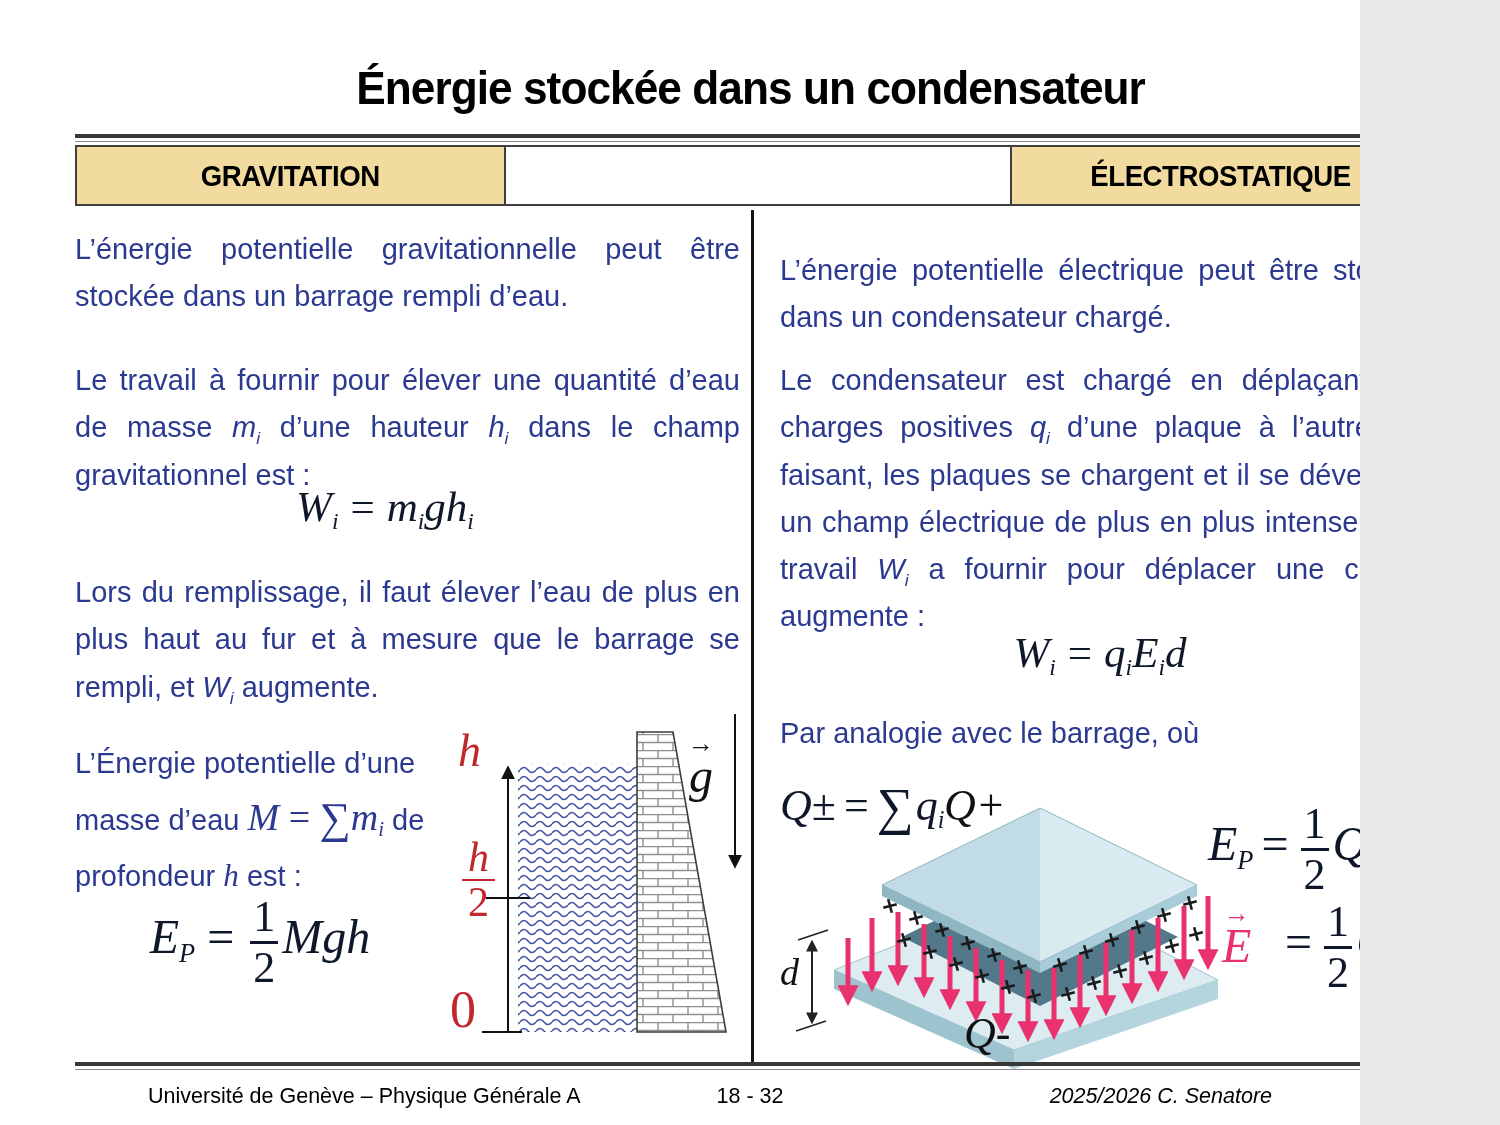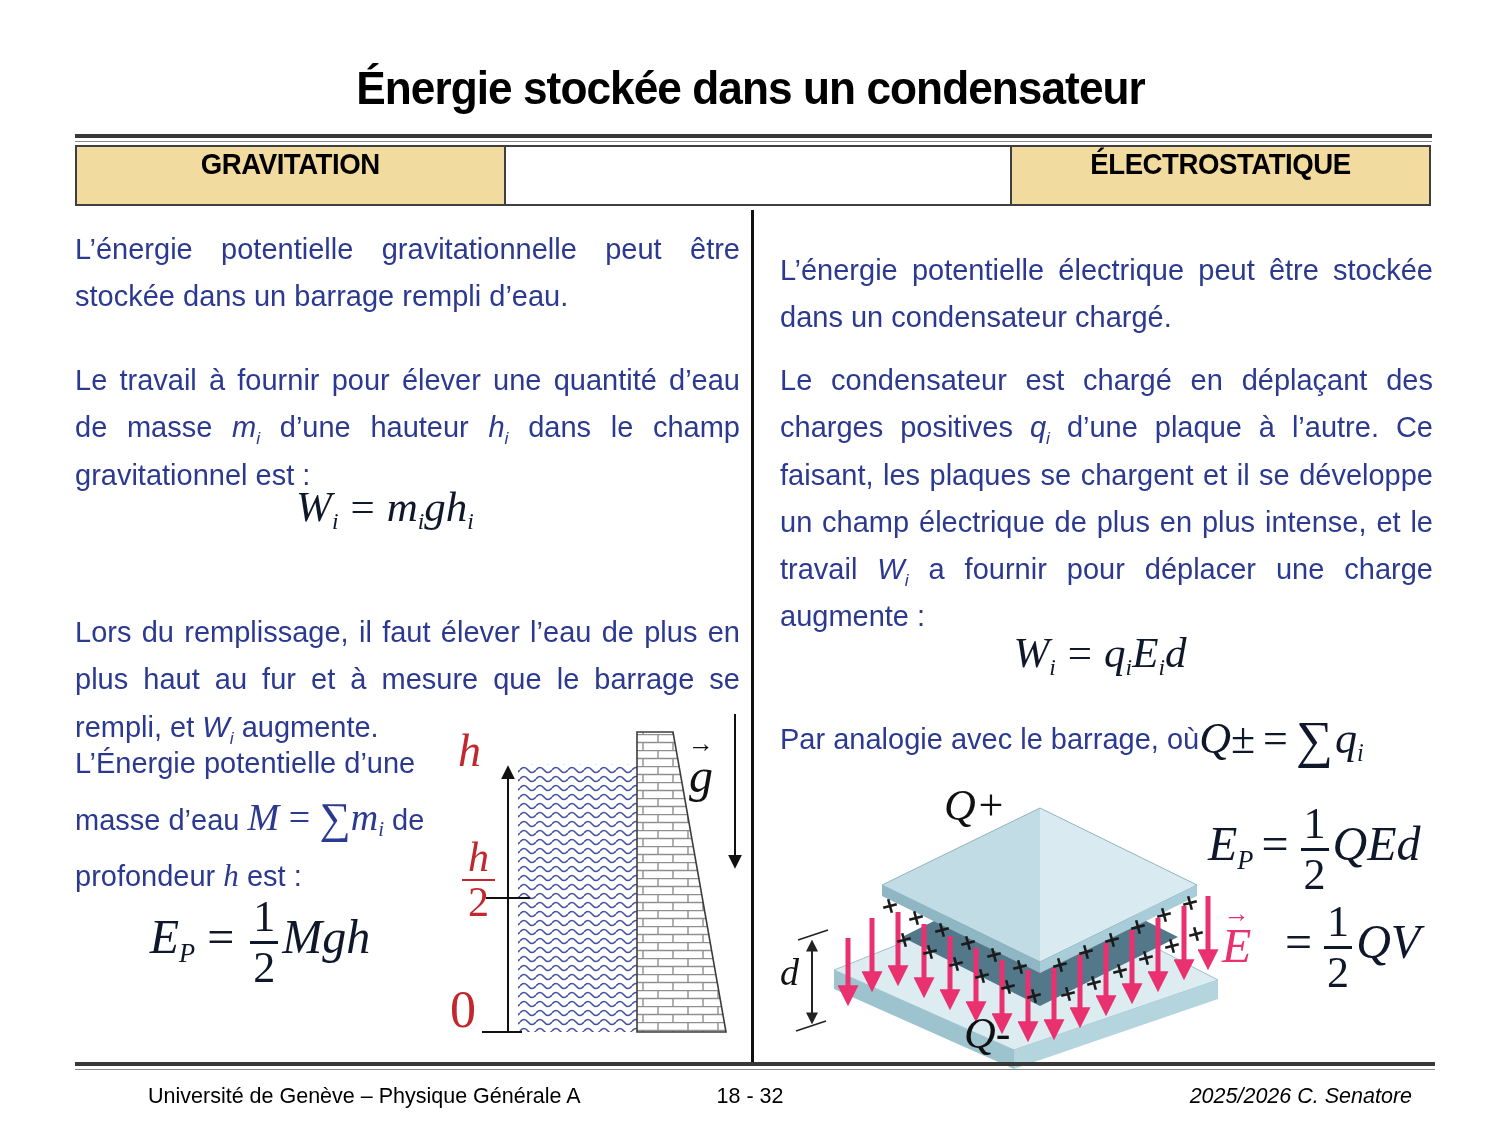--- a/index.html
+++ b/index.html
@@ -1,27 +1,27 @@
 <!DOCTYPE html>
 <html><head>
 <meta charset="utf-8">
 <style>
   html,body{margin:0;padding:0;background:#e8e8e8;}
-  .slide{position:relative;width:1500px;height:1125px;background:#ffffff;overflow:hidden;
-         font-family:"Liberation Sans",sans-serif;}
+  .slide{position:relative;width:1324px;height:1125px;background:#ffffff;overflow:hidden;
+         font-family:"Liberation Sans",sans-serif;padding-left:36px;}
   
   .title-wrap{position:absolute;left:0;top:60px;width:1500px;text-align:center;}
   .title{display:inline-block;font-size:47px;font-weight:bold;color:#000;
          letter-spacing:-1px;transform:scaleX(.94);transform-origin:center;}
   .rule{position:absolute;height:3px;border-top:4px solid #383838;border-bottom:1px solid #8a8a8a;}
   .rule-top{left:75px;top:134px;width:1357px;}
   .rule-bottom{left:75px;top:1062px;width:1360px;}
   
   .hbox{position:absolute;top:145px;height:61px;border:2.5px solid #3f3f3f;
-        display:flex;justify-content:center;box-sizing:border-box;}
+        display:flex;align-items:center;justify-content:center;box-sizing:border-box;}
   .hbox-tan{background:#F2DB9E;}
   .hbox-label{font-size:30px;font-weight:bold;color:#000;letter-spacing:-.5px;transform:scaleX(.92);}
   .hbox-left{left:75px;width:431px;}
   .hbox-mid{left:504px;width:508px;background:#fff;}
   .hbox-right{left:1010px;width:421px;}
   
   .vdivider{position:absolute;left:751px;top:210px;width:3px;height:852px;background:#111;}
   
   .p{position:absolute;color:#2B3990;font-size:29px;line-height:1.63;text-align:justify;}
   .p .iv{font-style:italic;}
@@ -86,21 +86,21 @@
   </p>
 
   <p class="p" style="left:75px;top:328px;width:665px;">
     <span>Le travail à fournir pour élever une quantité d’eau de masse </span><span class="iv">m</span><sub>i</sub><span> d’une hauteur </span><span class="iv">h</span><sub>i</sub><span> dans le champ gravitationnel est :</span>
   </p>
 
   <div class="f f42 fcenter" style="left:75px;top:482px;width:620px;">
     <span class="it">W</span><sub>i</sub><span class="eq">=</span><span class="it">m</span><sub>i</sub><span class="it">g</span><span class="it">h</span><sub>i</sub>
   </div>
 
-  <p class="p" style="left:75px;top:580px;width:665px;">
+  <p class="p" style="left:75px;top:540px;width:665px;">
     <span>Lors du remplissage, il faut élever l’eau de plus en plus haut au fur et à mesure que le barrage se rempli, et </span><span class="iv">W</span><sub>i</sub><span> augmente.</span>
   </p>
 
   <p class="p" style="left:75px;top:712px;width:400px;text-align:left;line-height:1.52;">
     <span>L’Énergie potentielle d’une masse d’eau </span><span class="inlinef"><span class="it">M</span>&nbsp;<span>=</span>&nbsp;<span class="sum">∑</span><span class="it">m</span><sub>i</sub></span><span> de profondeur </span><span class="serif-h" style="font-size:31px;">h</span><span> est :</span>
   </p>
 
   <div class="f f48 fcenter" style="left:105px;top:893px;width:310px;">
     <span class="it">E</span><sub>P</sub><span class="eq">=</span><span class="frac"><span class="fn">1</span><span class="fd">2</span></span><span class="it">Mgh</span>
   </div>
@@ -148,21 +148,21 @@
   </p>
 
   <p class="p" style="left:780px;top:218px;width:653px;">
     <span>L’énergie potentielle électrique peut être stockée dans un condensateur chargé.</span>
   </p>
 
   <div class="f f42 fcenter" style="left:780px;top:628px;width:640px;">
     <span class="it">W</span><sub>i</sub><span class="eq">=</span><span class="it">q</span><sub>i</sub><span class="it">E</span><sub>i</sub><span class="it">d</span>
   </div>
 
-  <div style="position:absolute;left:780px;top:710px;width:660px;display:flex;align-items:center;">
+  <div style="position:absolute;left:780px;top:710px;width:660px;display:flex;gap:20px;flex-direction:column;">
     <span class="p" style="position:static;">Par analogie avec le barrage, où</span>
     <span class="f" style="font-size:44px;white-space:nowrap;"><span class="it">Q</span><span class="up">±</span><span class="eq" style="margin:0 8px;">=</span><span class="sum">∑</span><span class="it">q</span><sub>i</sub></span>
   </div>
 
   <div class="fig" style="left:782px;top:788px;width:440px;height:285px;">
     <svg width="440" height="285" viewBox="0 0 440 285">
       <defs>
         <marker id="pk" viewBox="0 0 10 10" refX="7" refY="5" markerWidth="4.2" markerHeight="4.2" orient="auto" markerUnits="strokeWidth">
           <path d="M0,0 L10,5 L0,10 Z" fill="#E8316E"></path>
         </marker>

